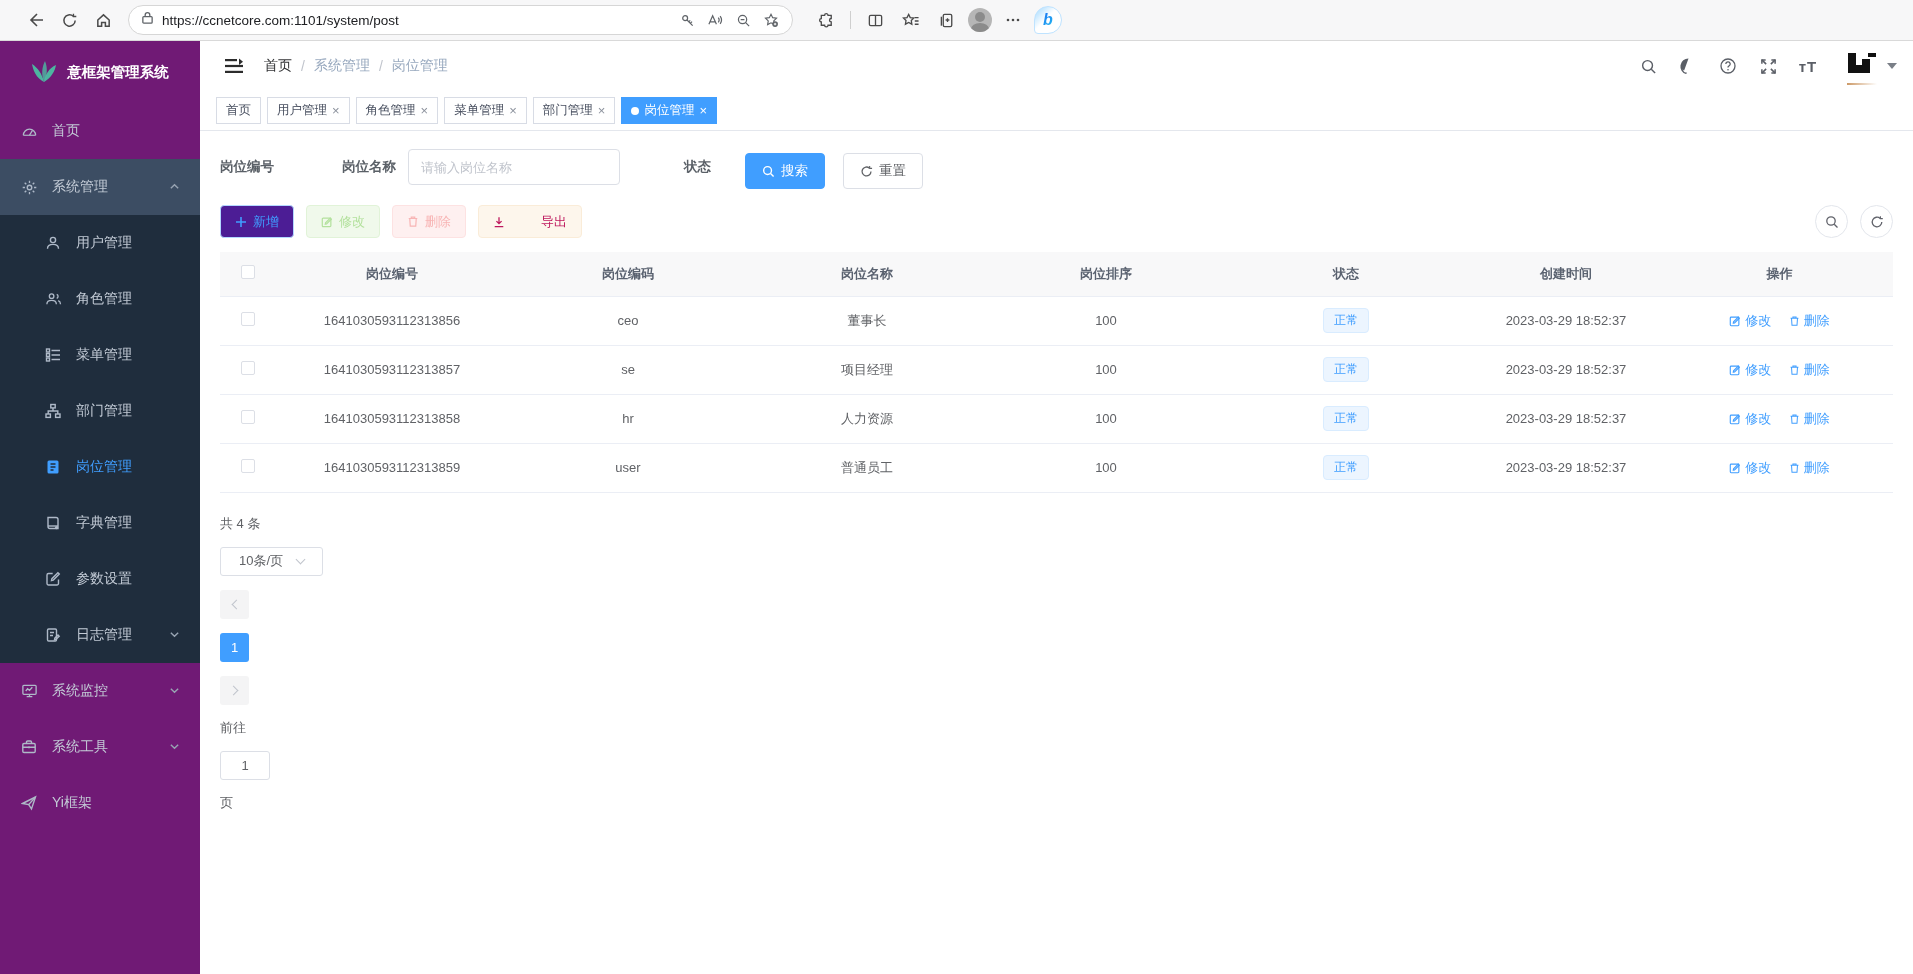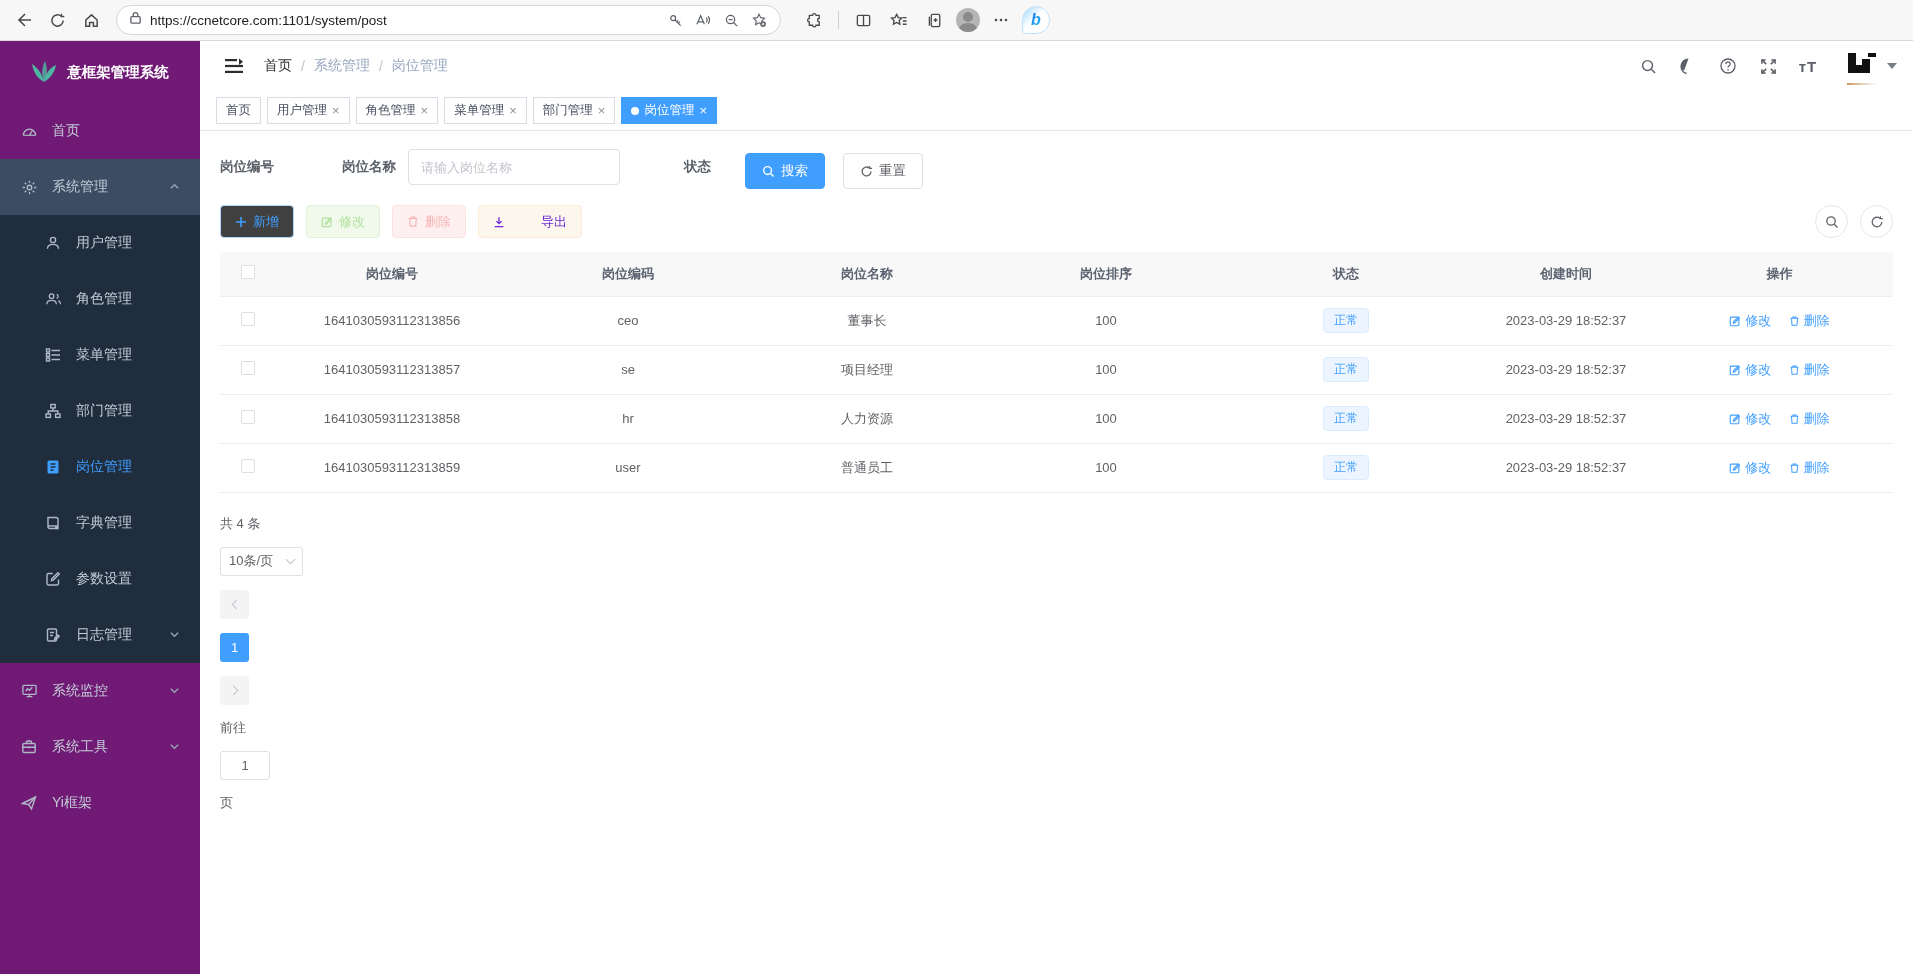--- a/index.html
+++ b/index.html
@@ -1,21 +1,21 @@
 <!DOCTYPE html>
 <html><head>
 <meta charset="utf-8">
 <style>
   * { margin:0; padding:0; box-sizing:border-box; }
   html,body { width:1913px; height:974px; overflow:hidden; background:#fff;
     font-family:"Liberation Sans","DejaVu Sans",sans-serif; }
 
   
   .browser-bar { height:41px; background:#f7f7f8; border-bottom:1px solid #d9d9d9;
-    display:flex; align-items:center; padding:0 8px; gap:4px; }
+    display:flex; align-items:center; padding:0 20px; gap:4px; }
   .bicon { width:30px; height:30px; display:flex; align-items:center; justify-content:center;
     border-radius:6px; color:#4a4a4a; flex:0 0 auto; }
   .bicon svg { display:block; }
   .url-pill { flex:0 0 665px; height:30px; background:#ffffff; border:1px solid #d6d6d6;
     border-radius:16px; display:flex; align-items:center; padding:0 8px 0 12px; gap:8px; margin:0 6px; }
   .url-text { flex:1; font-size:13.5px; color:#202124; white-space:nowrap; overflow:hidden; }
   .pill-icons { display:flex; align-items:center; gap:2px; }
   .pill-icons .bicon { width:26px; height:26px; }
   .chrome-right { display:flex; align-items:center; gap:6px; margin-left:8px; }
   .vdiv { width:1px; height:18px; background:#cfcfcf; margin:0 3px; }
@@ -81,43 +81,43 @@
   .f-select .sel-chev { position:absolute; right:10px; top:13px; width:8px; height:8px; border-right:1.4px solid #c0c4cc; border-bottom:1.4px solid #c0c4cc; transform:rotate(45deg); }
   .btn { height:36px; border-radius:4px; border:1px solid #dcdfe6; background:#fff; display:inline-flex; align-items:center; gap:6px;
     padding:0 16px; font-size:13.5px; color:#606266; cursor:pointer; font-family:inherit;margin-top:8px; }
   .btn-primary { background:#409eff; border-color:#409eff; color:#fff; }
   .search-btn { margin-left:22px; }
   .reset-btn { margin-left:18px; }
 
   .toolbar-row { display:flex; align-items:center; margin-bottom:14px; }
   .tbtn { height:33px; border-radius:4px; display:inline-flex; align-items:center; gap:6px; padding:0 14px; font-size:13px;
     cursor:pointer; margin-right:12px; border:1px solid transparent; font-family:inherit; background:#fff; }
-  .tbtn-add    { background:#404040; border-color:#b3d8ff; color:#409eff;align-items:center; }
+  .tbtn-add    { background:#4c1d95; border-color:#b3d8ff; color:#409eff;align-items:center; }
   .tbtn-edit   { background:#f0f9eb; border-color:#e1f3d8; color:#b3e19d; }
   .tbtn-del    { background:#fef0f0; border-color:#fde2e2; color:#f8b4b4; }
-  .tbtn-export { background:#fdf6ec; border-color:#faecd8; color:#6d28d9;gap:36px; }
+  .tbtn-export { background:#fdf6ec; border-color:#faecd8; color:#be185d;gap:36px; }
   .toolbar-right { margin-left:auto; display:flex; gap:12px; }
   .circle-btn { width:33px; height:33px; border-radius:50%; border:1px solid #e3e6ec; background:#fff; display:flex;
     align-items:center; justify-content:center; color:#60626a; cursor:pointer; }
 
   
   table.grid { width:100%; border-collapse:collapse; font-size:13px; color:#606266; }
   table.grid th { background:#f8f8f9; color:#5a6270; font-weight:bold; height:44px; text-align:center;
     border-bottom:1px solid #ebeef5; }
   table.grid td { height:49px; text-align:center; border-bottom:1px solid #ebeef5; background:#fff; }
   .checkbox { width:14px; height:14px; border:1px solid #dcdfe6; border-radius:2px; background:#fff; display:inline-block; cursor:pointer; }
   .status-tag { display:inline-flex; align-items:center; height:25px; padding:0 10px; background:#ecf5ff; border:1px solid #d9ecff;
     border-radius:4px; color:#409eff; font-size:12px; }
   .op-link { color:#409eff; display:inline-flex; align-items:center; gap:4px; cursor:pointer; font-size:13px; }
   .op-link + .op-link { margin-left:14px; }
 
   
   .pagination { display:flex; justify-content:flex-end; gap:14px; margin:22px 0 0 0; padding-right:2px;
     font-size:13px; color:#606266;flex-direction:column; }
-  .page-size { width:83px; height:29px; border:1px solid #dcdfe6; border-radius:3px; display:flex; align-items:center;
+  .page-size { width:103px; height:29px; border:1px solid #dcdfe6; border-radius:3px; display:flex; align-items:center;
     justify-content:center; gap:14px; color:#606266; cursor:pointer; position:relative; background:#fff; }
   .page-size .sel-chev { width:7px; height:7px; border-right:1.3px solid #c0c4cc; border-bottom:1.3px solid #c0c4cc; transform:rotate(45deg); margin-top:-3px; }
   .pager-btn { width:29px; height:29px; border-radius:3px; background:#f4f4f5; display:flex; align-items:center; justify-content:center; cursor:pointer; }
   .pager-btn .arrow { width:7px; height:7px; border-right:1.6px solid #c0c4cc; border-bottom:1.6px solid #c0c4cc; }
   .arrow-left  { transform:rotate(135deg); margin-left:3px; }
   .arrow-right { transform:rotate(-45deg); margin-right:3px; }
   .pager-num { width:29px; height:29px; border-radius:3px; background:#409eff; color:#fff; display:flex; align-items:center; justify-content:center; cursor:pointer; }
   .goto-input { width:50px; height:29px; border:1px solid #dcdfe6; border-radius:3px; text-align:center; font-size:13px; color:#606266; outline:none; font-family:inherit; }
 </style>
 </head>

